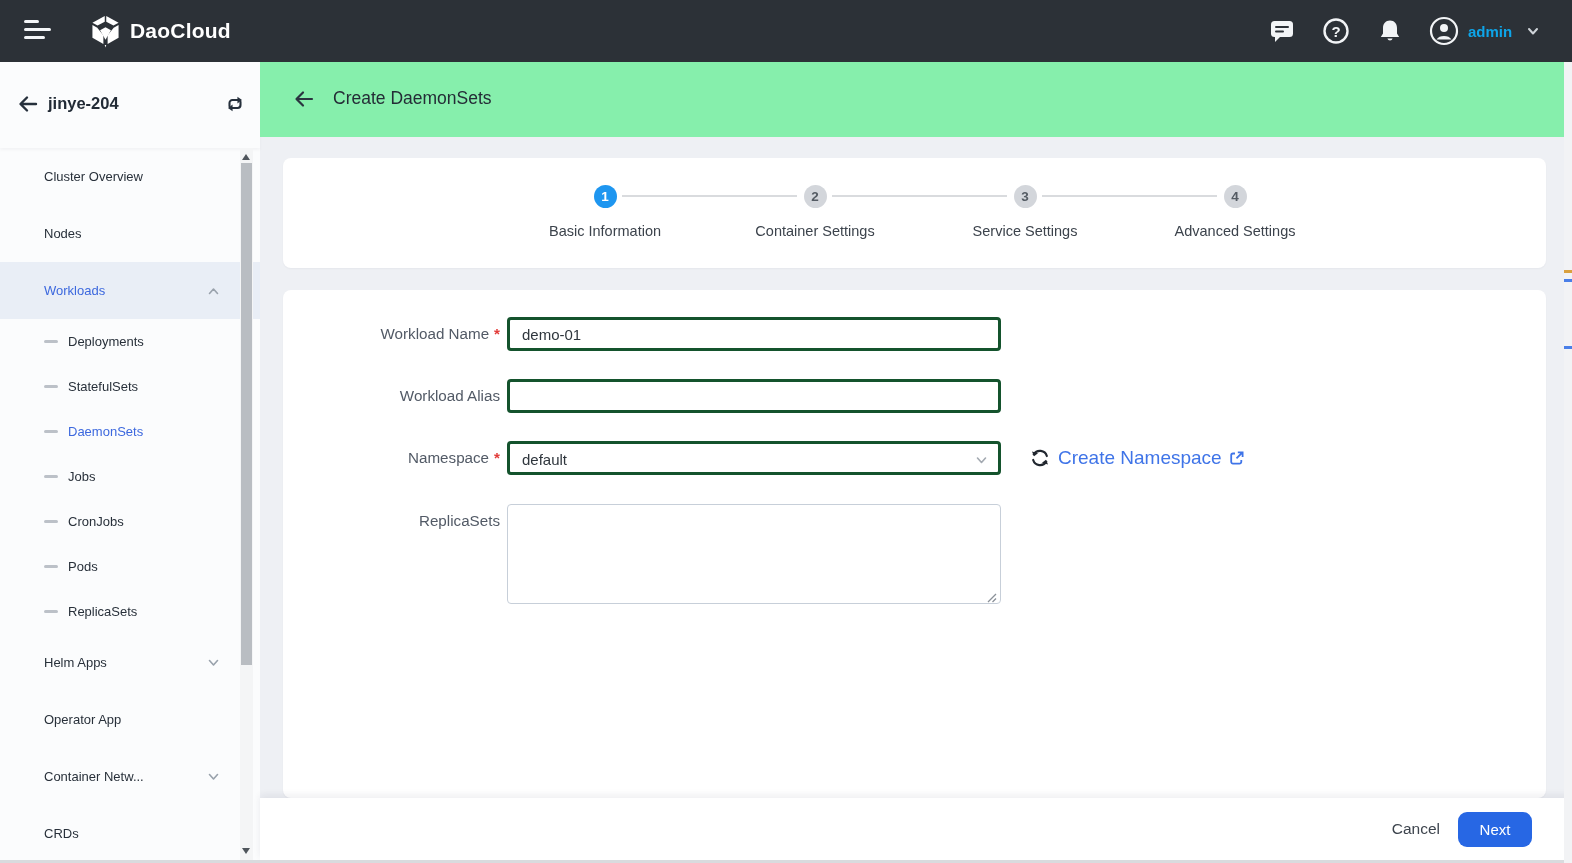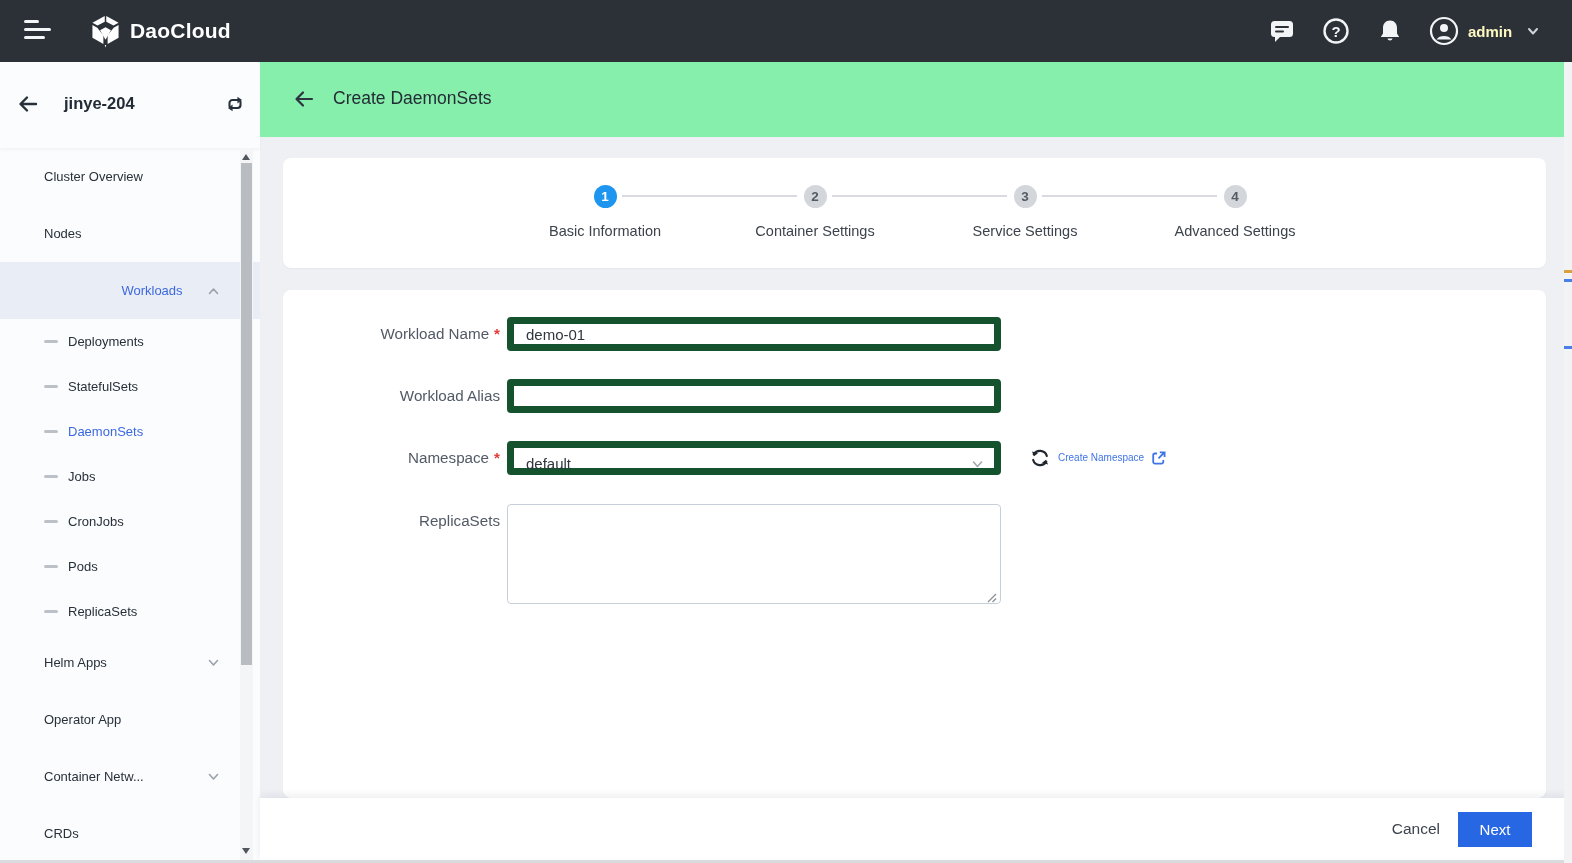--- a/index.html
+++ b/index.html
@@ -11,34 +11,34 @@
   .topbar { position:absolute; left:0; top:0; width:1572px; height:62px; background:var(--topbar-bg,#2c3137); }
   .hamburger { position:absolute; left:24px; top:20px; width:28px; height:22px; cursor:pointer; }
   .hamburger span { display:block; height:3px; border-radius:2px; background:#f4f6f8; margin-bottom:5px; }
   .hamburger span:nth-child(1){ width:15px; }
   .hamburger span:nth-child(2){ width:27px; }
   .hamburger span:nth-child(3){ width:21px; }
   .brand { position:absolute; left:90px; top:0; height:62px; display:flex; align-items:center; cursor:pointer; }
   .brand-text { color:#fff; font-size:21px; font-weight:bold; margin-left:9px; letter-spacing:.2px; }
   .top-ico { position:absolute; top:17px; width:28px; height:28px; color:#f2f4f6; cursor:pointer; }
   .user-wrap { position:absolute; left:1429px; top:0; height:62px; display:flex; align-items:center; cursor:pointer; }
-  .user-label { color:#fef9c3; font-size:15px; font-weight:600; margin-left:9px; }
+  .user-label { color:#0ea5e9; font-size:15px; font-weight:600; margin-left:9px; }
   .user-caret { margin-left:14px; color:#cfd4d9; }
 
   
   .sidebar { position:absolute; left:0; top:62px; width:260px; height:801px; background:#fbfcfd; }
   .sb-header { position:absolute; left:0; top:0; width:260px; height:86px; background:#fbfcfd; box-shadow:0 2px 3px rgba(20,30,45,.04); }
   .sb-back { position:absolute; left:17px; top:31px; width:22px; height:22px; color:#26303c; cursor:pointer; }
-  .sb-cluster { position:absolute; left:64px; top:32px; font-size:16.5px; font-weight:700; color:#222b36;text-align:center; }
+  .sb-cluster { position:absolute; left:48px; top:32px; font-size:16.5px; font-weight:700; color:#222b36;text-align:center; }
   .sb-swap { position:absolute; left:224px; top:31px; width:22px; height:22px; color:#26303c; cursor:pointer; }
   .nav { position:absolute; left:0; top:86px; right:0; bottom:0; overflow:hidden; }
   .nav-item { display:flex; align-items:center; padding-left:44px; position:relative; color:#28303a; cursor:pointer; font-size:13px; }
   .nav-item.top { height:57px; }
   .nav-item.sub { height:45px; }
-  .nav-item.top.active { background:#e9eef6;justify-content:center; }
+  .nav-item.top.active { background:#e9eef6; }
   .nav-item.top.active .nav-label { color:var(--active-nav,#3c68de); }
   .nav-item.sub.active .nav-label { color:var(--active-nav,#3c68de); }
   .dash { width:14px; height:3px; border-radius:2px; background:#bcc1c8; margin-right:10px; flex:0 0 auto; }
   .chev { position:absolute; left:207px; top:50%; transform:translateY(-50%); color:#99a2ac; display:flex; }
   .chev.up { transform:translateY(-50%) rotate(180deg); }
   .sb-scroll { position:absolute; left:240px; top:86px; width:13px; bottom:0; background:#f4f5f6; cursor:pointer; }
   .sb-thumb { position:absolute; left:1px; top:15px; width:11px; height:502px; background:#b9bdc2; cursor:pointer; }
   .sb-arrow { position:absolute; left:2px; width:0; height:0; border-left:4.5px solid transparent; border-right:4.5px solid transparent; }
   .sb-arrow.up { top:6px; border-bottom:6px solid #4f555c; }
   .sb-arrow.down { bottom:9px; border-top:6px solid #4f555c; }
@@ -56,33 +56,33 @@
   .stepper { position:absolute; left:217px; top:27px; display:flex; }
   .step { width:210px; position:relative; text-align:center; cursor:pointer; }
   .step-circle { width:23px; height:23px; margin:0 auto; border-radius:50%; background:#d3d6db; color:#545b63; font-size:13.5px; font-weight:600; line-height:23px; }
   .step.active .step-circle { background:var(--accent-step,#1e96f0); color:#fff; }
   .step-label { margin-top:15px; font-size:14.5px; color:#3c434c; }
   .connector { position:absolute; left:122px; top:10px; width:175px; height:2px; background:#d9dbde; }
 
   
   .flabel { position:absolute; left:0; width:217px; text-align:right; font-size:15.2px; color:#525a66; line-height:34px; }
   .req { color:#e23c39; margin-left:5px; font-weight:700; }
-  .tinput { position:absolute; left:224px; width:494px; height:34px; border:7px solid #14532d; border-radius:4px; padding:0 12px; font-size:15px; color:#2f363d; background:#fff; font-family:"Liberation Sans",sans-serif; outline:none; }
+  .tinput { position:absolute; left:224px; width:494px; height:34px; border:3px solid #14532d; border-radius:4px; padding:0 12px; font-size:15px; color:#2f363d; background:#fff; font-family:"Liberation Sans",sans-serif; outline:none; }
   .selectbox { line-height:32px; cursor:pointer; }
   .sel-chev { position:absolute; right:10px; top:10px; color:#a3a9b1; display:flex; }
   .ref-btn { position:absolute; left:746px; width:22px; height:22px; color:#21272f; cursor:pointer; }
-  .ns-link { position:absolute; left:775px; font-size:10px; color:var(--link,#3f74e8); line-height:34px; cursor:pointer; display:flex; align-items:center; gap:7px; }
+  .ns-link { position:absolute; left:775px; font-size:19px; color:var(--link,#3f74e8); line-height:34px; cursor:pointer; display:flex; align-items:center; gap:7px; }
   .tarea-wrap { position:absolute; left:224px; top:214px; width:494px; height:100px; }
   .tarea { width:100%; height:100%; border:1px solid #c7cfd9; border-radius:4px; padding:7px 12px; font-size:15px; color:#2f363d; resize:none; font-family:"Liberation Sans",sans-serif; outline:none; }
   .resize-handle { position:absolute; right:4px; bottom:4px; width:11px; height:11px; color:#8b9199; cursor:nwse-resize; }
 
   
   .footer { position:absolute; left:260px; top:798px; width:1312px; height:62px; background:#fff; box-shadow:0 -3px 7px rgba(25,35,50,.07); display:flex; align-items:center; justify-content:flex-end; padding-right:40px; }
   .btn-cancel { background:none; border:none; font-size:15.5px; color:#3d444d; padding:8px 18px; cursor:pointer; font-family:"Liberation Sans",sans-serif; }
-  .btn-next { width:74px; height:35px; border:none; border-radius:0; background:var(--primary-button,#2767e4); color:#fff; font-size:15px; cursor:pointer; font-family:"Liberation Sans",sans-serif; }
+  .btn-next { width:74px; height:35px; border:none; border-radius:9px; background:var(--primary-button,#2767e4); color:#fff; font-size:15px; cursor:pointer; font-family:"Liberation Sans",sans-serif; }
   .bottom-strip { position:absolute; left:0; top:860px; width:1572px; height:3px; background:#d9dbde; }
 
   
   .page-scroll { position:absolute; left:1564px; top:62px; width:8px; bottom:0; background:#f2f3f5; cursor:pointer; }
   .ps-mark { position:absolute; left:0; width:8px; height:3px; }
 </style>
 </head>
 <body>
 
 <div id="stage">

